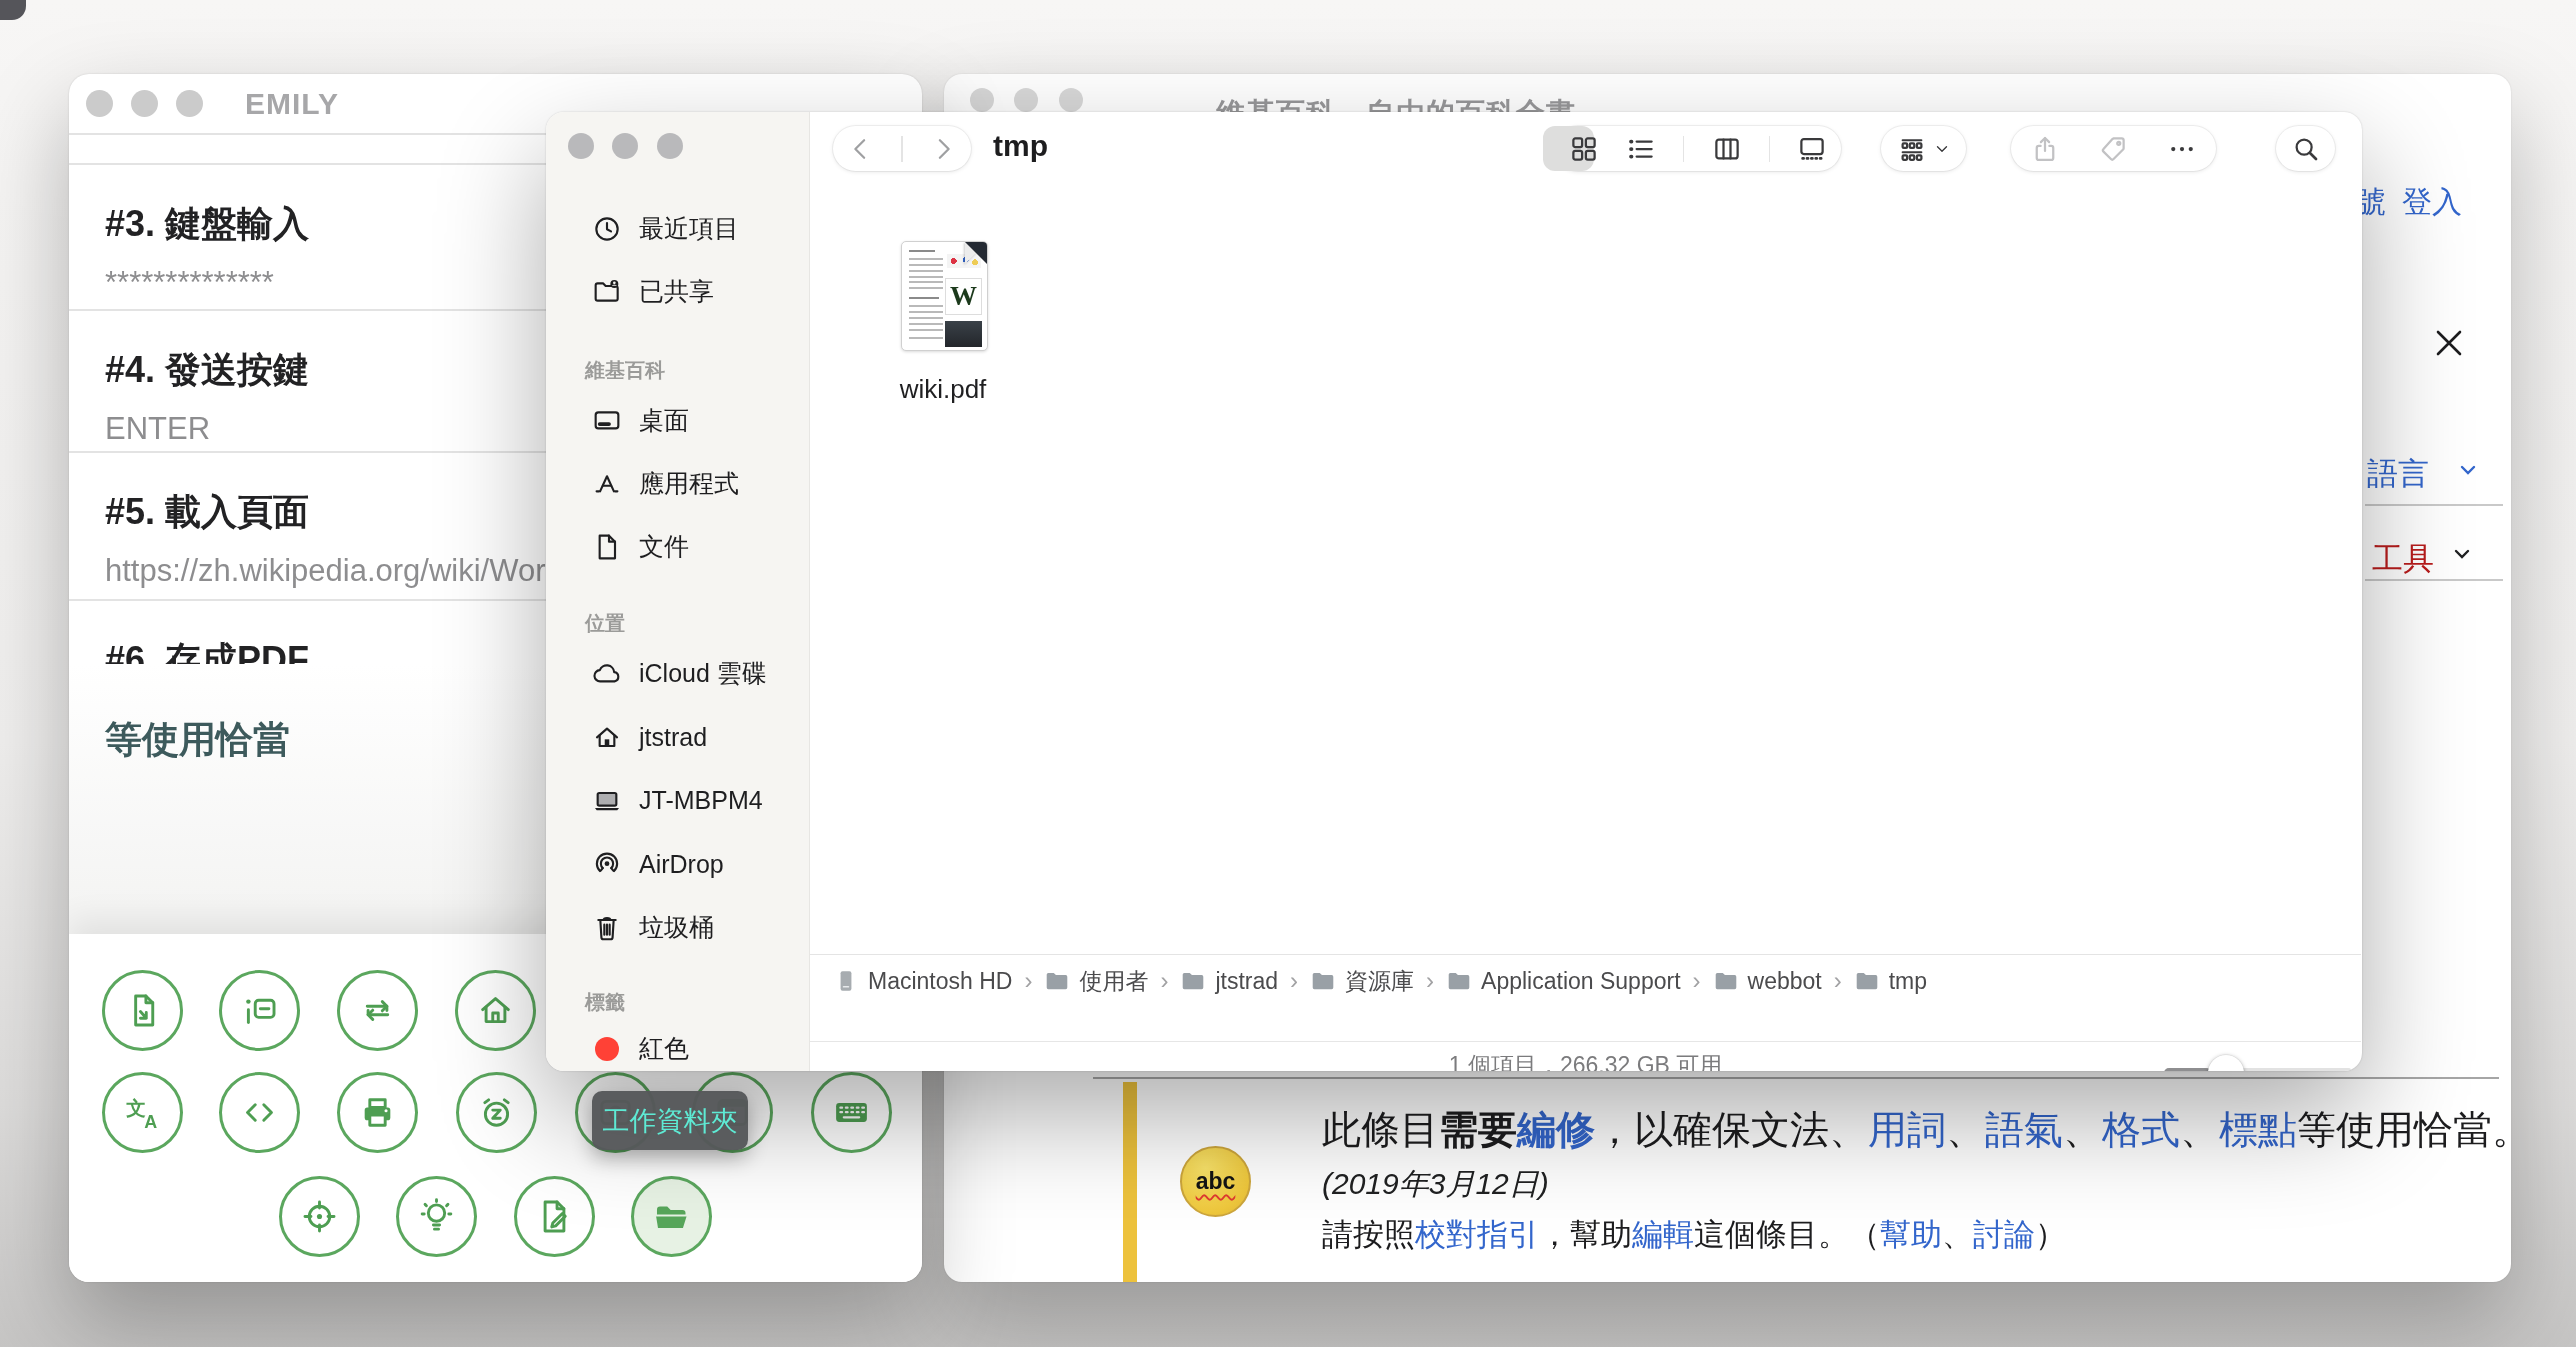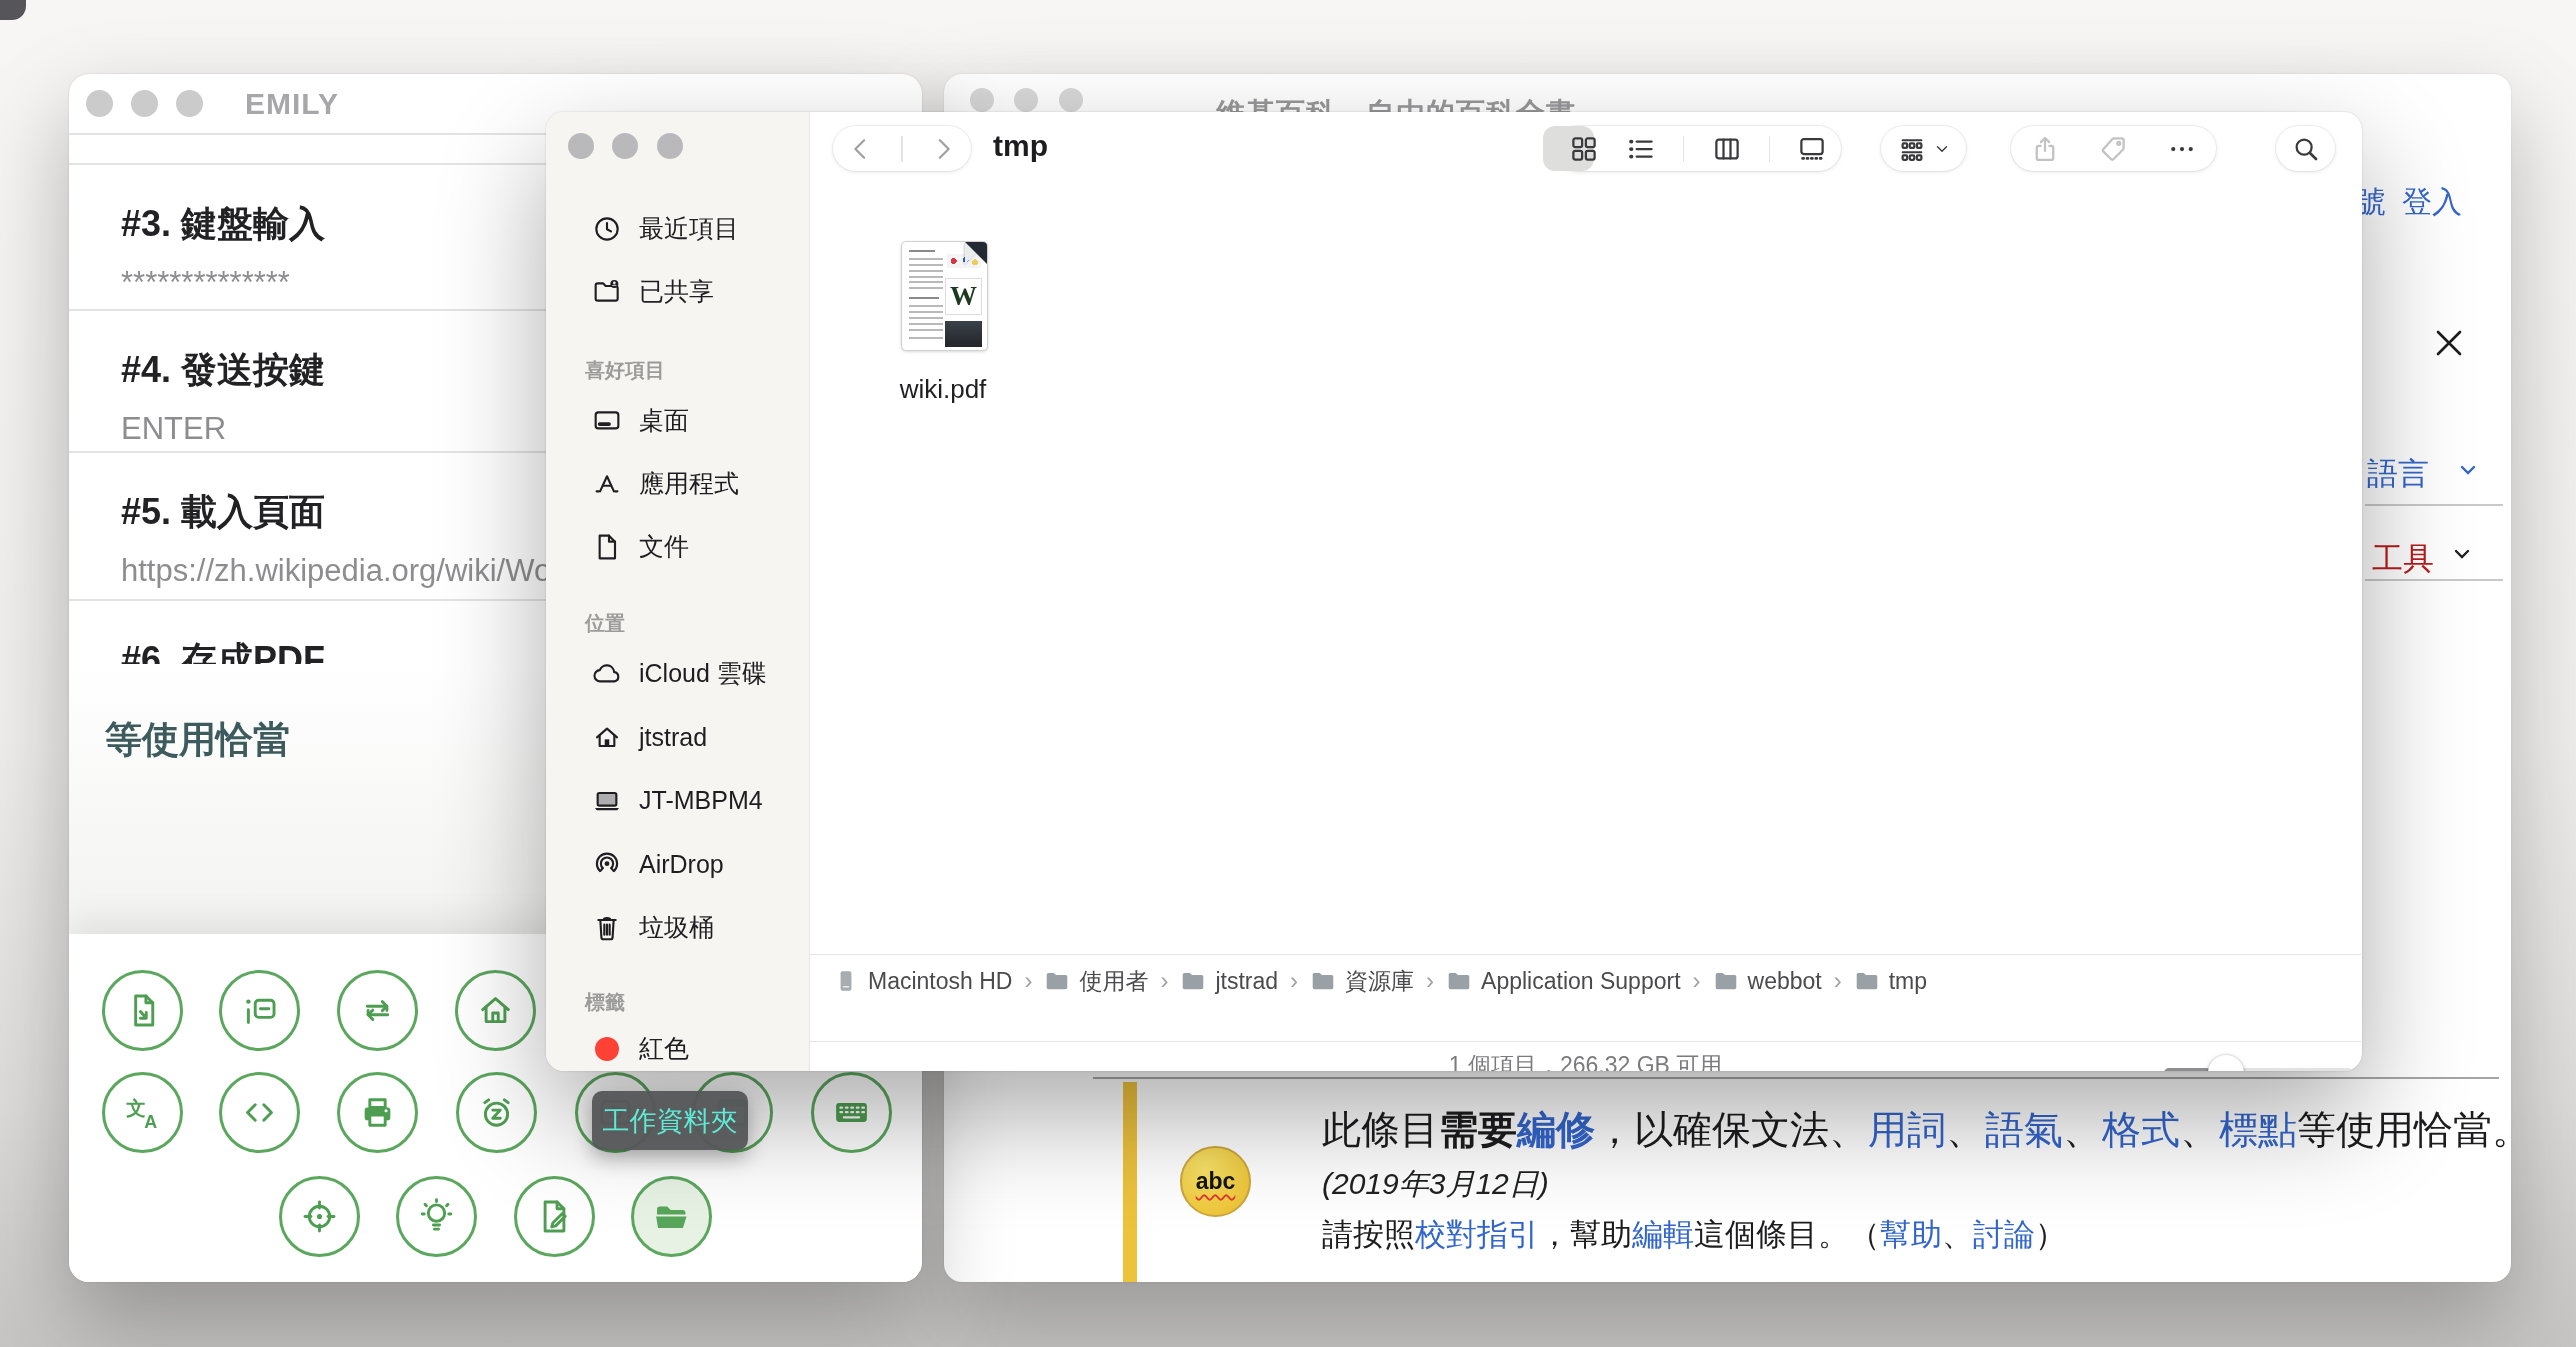--- a/index.html
+++ b/index.html
@@ -9,21 +9,21 @@
   .screen-corner{position:absolute;left:0;top:0;width:26px;height:20px;background:#55555a;border-bottom-right-radius:14px;}
   .win{position:absolute;background:#fff;overflow:hidden;}
   
   .e-win{left:69px;top:74px;width:853px;height:1208px;border-radius:20px;
          box-shadow:0 39px 89px rgba(0,0,0,.28),0 0 2px rgba(0,0,0,.15);}
   .e-titlebar{position:absolute;left:0;top:0;right:0;height:59px;display:flex;align-items:center;padding-left:17px;}
   .dot{border-radius:50%;}
   .e-dot{width:27px;height:27px;background:#cbcbcb;margin-right:18px;}
   .e-title{margin-left:24px;font-size:30px;font-weight:700;color:#a7a7a9;letter-spacing:1px;}
   .hline{position:absolute;left:0;right:0;height:1.5px;background:#e3e3e3;}
-  .e-step{position:absolute;left:0;right:12px;padding:37px 20px 0 52px;overflow:hidden;white-space:nowrap;}
+  .e-step{position:absolute;left:0;right:12px;padding:37px 20px 0 36px;overflow:hidden;white-space:nowrap;}
   .e-step-label{font-size:36px;font-weight:600;color:#222224;}
   .e-step-value{margin-top:16px;font-size:31px;color:#8d8d8f;}
   .e-status{position:absolute;left:0;right:0;top:590px;height:270px;background:linear-gradient(#ffffff,#f4f4f3 90%);padding:51px 0 0 36px;}
   .e-status-text{font-size:37px;font-weight:700;color:#3d5a5c;}
   .e-sheet{position:absolute;left:0;right:0;top:860px;height:348px;background:#fff;box-shadow:0 -14px 30px rgba(0,0,0,.08);}
   .gbtn{position:absolute;width:81px;height:81px;border:3px solid #5ba75e;border-radius:50%;
         display:flex;align-items:center;justify-content:center;background:#fff;}
   .gbtn svg{width:41px;height:41px;stroke:#4e9e52;fill:none;stroke-width:1.7;stroke-linecap:round;stroke-linejoin:round;}
   .gbtn.active{background:#e7f2e4;}
   .tooltip{position:absolute;left:592px;top:1091px;width:156px;height:59px;background:rgba(86,88,90,.97);
@@ -304,21 +304,21 @@
       <div class="s-row" style="top:156px">
         <svg viewBox="0 0 24 24">
             <path d="M3.5 7A1.5 1.5 0 0 1 5 5.5h4l2 2h7.5A1.5 1.5 0 0 1 20 9v8a1.5 1.5 0 0 1-1.5 1.5H5A1.5 1.5 0 0 1 3.5 17z"></path>
             <circle cx="17.5" cy="6" r="3" fill="#1f1f21" stroke="none"></circle>
             <circle cx="17.5" cy="5.1" r="1" fill="#f6f5f2" stroke="none"></circle>
             <path d="M15.7 7.3c.4-1 3.2-1 3.6 0z" fill="#f6f5f2" stroke="none"></path>
           </svg>
         <span class="s-label">已共享</span>
       </div>
 
-      <div class="s-header" style="top:245px">喜好項目</div>
+      <div class="s-header" style="top:245px">維基百科</div>
       <div class="s-row" style="top:285px">
         <svg viewBox="0 0 24 24">
             <rect x="3.5" y="5.5" width="17" height="12" rx="2"></rect>
             <path d="M6.5 14.3h7" stroke-width="2.8"></path>
           </svg>
         <span class="s-label">桌面</span>
       </div>
       <div class="s-row" style="top:348px">
         <svg viewBox="0 0 24 24">
             <path d="M6.8 17.5 12 6.2 17.2 17.5"></path>

